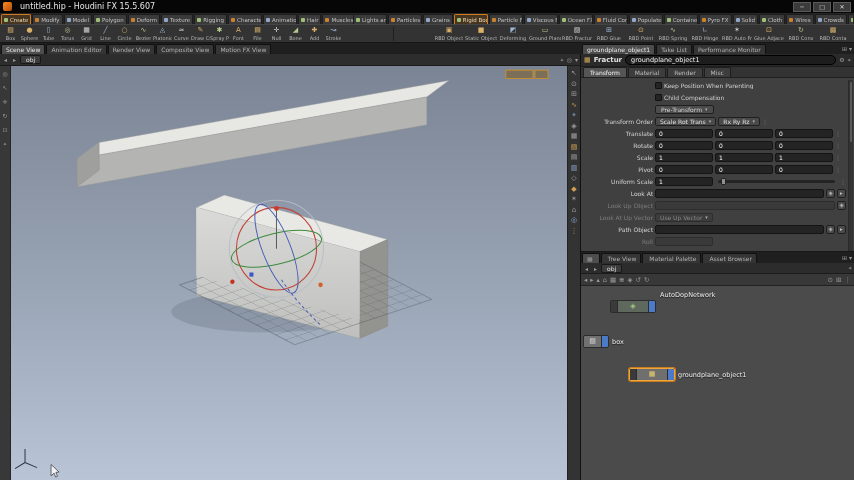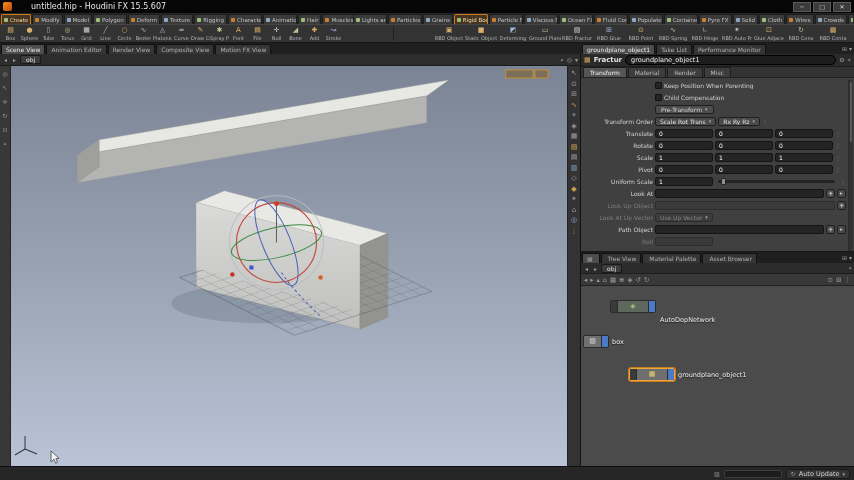--- a/index.html
+++ b/index.html
@@ -4,21 +4,21 @@
 <style>
   * { margin:0; padding:0; box-sizing:border-box; }
   html,body { width:854px; height:480px; overflow:hidden; }
   body {
     font-family:"DejaVu Sans","Liberation Sans",sans-serif;
     font-size:7px; color:#c8c8c8; background:#222;
   }
   #app { width:854px; height:480px; display:flex; flex-direction:column; position:relative; }
 
   
-  .titlebar { height:13px; background:#060606; display:flex; align-items:center; gap:19px; padding:0 3px; }
+  .titlebar { height:13px; background:#060606; display:flex; align-items:center; gap:8px; padding:0 3px; }
   .app-icon { width:9px; height:9px; border-radius:2px; background:linear-gradient(135deg,#ff8c1a,#b34d12); flex:0 0 auto; }
   .title-text { font-size:8px; color:#e6e6e6; white-space:nowrap; }
   .win-controls { margin-left:auto; display:flex; gap:2px; }
   .win-btn { width:18px; height:10px; background:#3b3b3b; border:1px solid #5a5a5a; color:#ddd;
              font-size:6px; line-height:8px; text-align:center; }
 
   
   .shelf-tabs { height:11px; background:#262626; display:flex; align-items:flex-end; padding:0 1px; }
   .tab-group { display:flex; overflow:hidden; align-items:flex-end; }
   .tab-group.g-left { width:352px; flex:0 0 auto; }
@@ -758,21 +758,21 @@
         </div>
         <div class="net-graph">
 
           <div class="node" style="left:29px;top:14px;width:46px">
             <span class="nfl"></span>
             <span class="nbody" style="background:#5e685c">
               <span class="nicon dop">◈</span>
             </span>
             <span class="nfr"></span>
           </div>
-          <span class="node-label" style="left:79px;top:30px">AutoDopNetwork</span>
+          <span class="node-label" style="left:79px;top:5px">AutoDopNetwork</span>
 
           <div class="node" style="left:2px;top:49px;width:26px">
             <span class="nbody">
               <span class="nicon">▧</span>
             </span>
             <span class="nfr"></span>
           </div>
           <span class="node-label" style="left:31px;top:52px">box</span>
 
           <div class="node selected" style="left:48px;top:82px;width:46px">
@@ -783,26 +783,14 @@
             <span class="nfr"></span>
           </div>
           <span class="node-label" style="left:97px;top:85px">groundplane_object1</span>
 
         </div>
       </div>
 
     </div>
   </div>
 
-  <div class="statusbar">
-    <span class="status-msg"></span>
-    <span class="status-right">
-      <span class="mini-icon">▥</span>
-      <span class="cache-meter"></span>
-      <span class="update-btn">
-        <span class="mini-icon">↻</span>
-        <span>Auto Update</span>
-        <span class="caret">▾</span>
-      </span>
-    </span>
-  </div>
 
 </div>
 
 </body></html>

